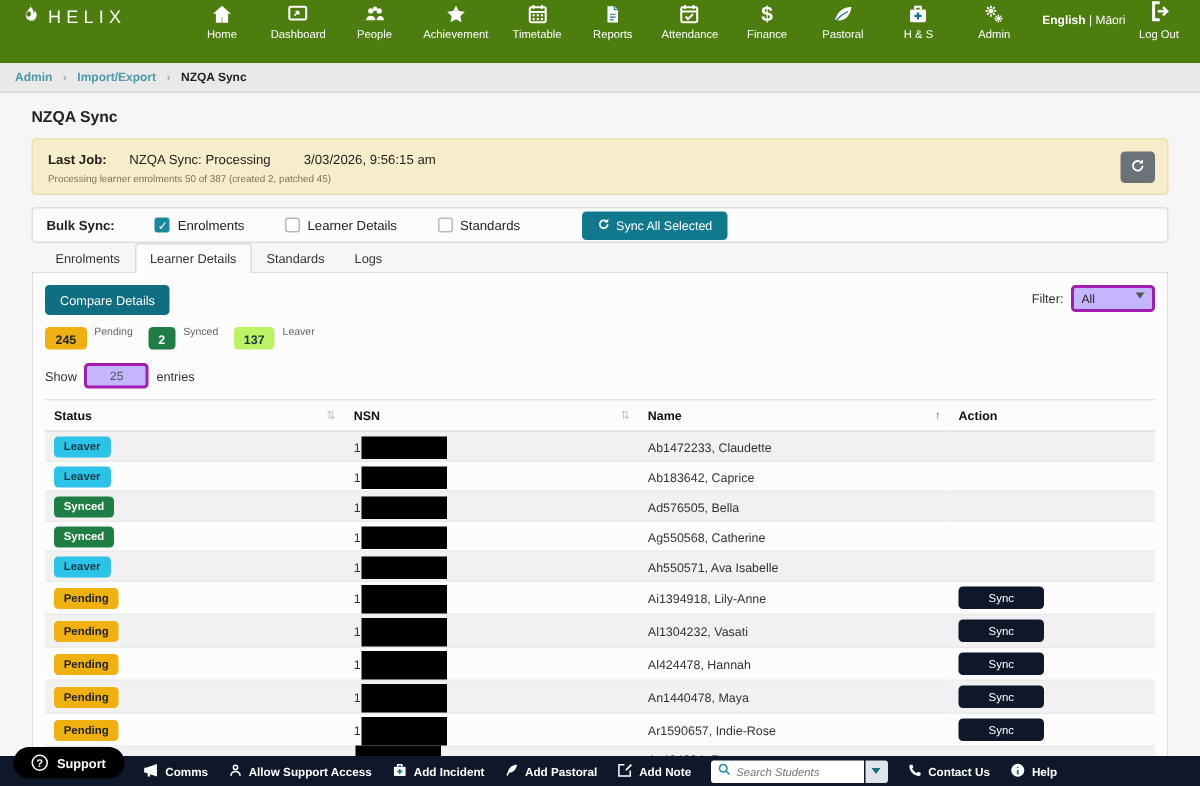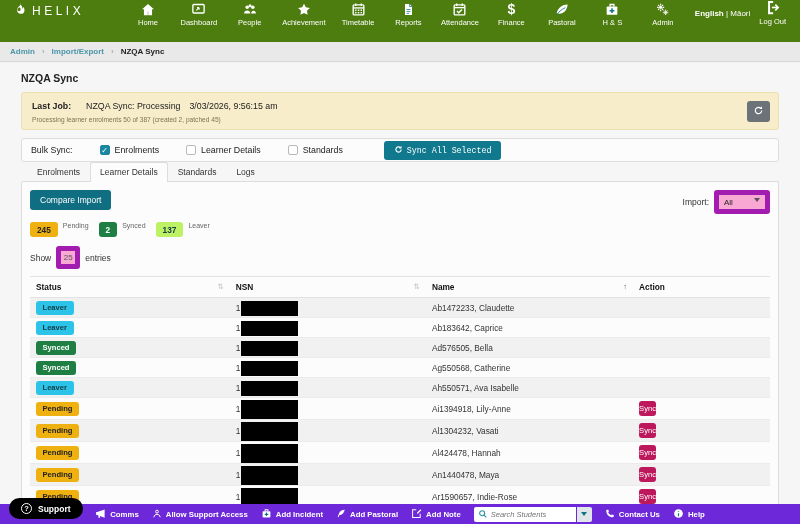--- a/index.html
+++ b/index.html
@@ -22,61 +22,61 @@
   .breadcrumb{position:absolute;top:42px;left:0;right:0;height:20px;background:#e9e9e9;border-bottom:1px solid #d9d9d9;display:flex;align-items:center;gap:7px;padding:0 10px;font-size:8px;font-weight:700}
   .crumb{color:#4c98a8;cursor:pointer}
   .crumb-sep{color:#9ab0b4}
   .crumb-current{color:#222}
   
   .main{position:absolute;top:63px;left:0;right:0;bottom:0;overflow:hidden;padding:6px 21px;background:#f6f6f6}
   .page-title{font-size:10.5px;font-weight:700;margin:3px 0 8px}
   .alert{background:#f7edca;border:1px solid #eadfae;border-radius:3px;padding:8px 10px 6px;position:relative}
   .alert-line{font-size:8.8px}
   .alert-line b{margin-right:15px}
-  .alert-time{margin-left:9px}
+  .alert-time{margin-left:22px}
   .alert-detail{font-size:6.6px;color:#7e7454;margin-top:5px}
   .alert-refresh{position:absolute;top:8px;right:8px;width:23px;height:21px;background:#6b7379;border:none;border-radius:3px;display:flex;align-items:center;justify-content:center;cursor:pointer}
   .bulk{margin-top:8px;background:#fcfcfc;border:1px solid #ddd;border-radius:3px;padding:4px 9px;display:flex;align-items:center;gap:27px;height:24px}
-  .bulk-label{font-size:8.8px;font-weight:400}
+  .bulk-label{font-size:8.8px;font-weight:700}
   .bulk-opt{display:flex;align-items:center;gap:5px;font-size:8.8px;cursor:pointer}
   .cb{width:10px;height:10px;border:1px solid #b9b9b9;border-radius:2px;background:#fff;display:flex;align-items:center;justify-content:center;font-size:8px;color:#fff;flex:none}
   .cb.checked{background:#1a87a0;border-color:#1a87a0}
-  .btn-teal{background:#10798d;color:#fff;border:none;border-radius:3px;font-size:8.3px;padding:4px 10px;display:flex;align-items:center;gap:4px;cursor:pointer;font-family:Liberation Mono, monospace;margin-left:14px}
+  .btn-teal{background:#10798d;color:#fff;border:none;border-radius:3px;font-size:8.3px;padding:4px 10px;display:flex;align-items:center;gap:4px;cursor:pointer;font-family:Liberation Sans, sans-serif;margin-left:14px}
   .year-line{font-size:8.5px;color:#555;margin:9px 0 7px}
   .year-line b{color:#222;margin-left:2px}
   .tabs{display:flex;padding-left:6px}
   .tab{font-size:8.5px;padding:4px 9px 5px;color:#333;cursor:pointer;border:1px solid transparent;border-bottom:none;border-radius:3px 3px 0 0;position:relative;z-index:2}
   .tab.active{background:#fcfcfc;border-color:#ddd}
   .panel{background:#fcfcfc;border:1px solid #ddd;border-bottom:none;border-radius:2px;margin-top:-1px;padding:8px 8px 0}
   .panel-row1{display:flex;justify-content:space-between;align-items:flex-start}
   .btn-compare{background:#0f6e81;color:#fff;border:none;border-radius:3px;font-size:8.5px;padding:5px 10px;cursor:pointer;font-family:inherit}
   .filter-group,.show-group,.search-group{display:flex;align-items:center;gap:5px;font-size:8.5px;color:#333}
-  .select{border:5px solid #a21caf;border-radius:3px;background:#f9a8d4;font-size:8px;display:flex;justify-content:space-between;padding:2.5px 5px;cursor:pointer;color:#222}
+  .select{border:2px solid #a21caf;border-radius:3px;background:#c4b5fd;font-size:8px;display:flex;justify-content:space-between;padding:2.5px 5px;cursor:pointer;color:#222}
   .filter-select{width:56px}
-  .entries-select{width:24px;padding:2px 4px;justify-content:center;color:#555}
+  .entries-select{width:43px;padding:2px 4px;justify-content:center;color:#555}
   .tri{width:0;height:0;border-left:3px solid transparent;border-right:3px solid transparent;border-top:4px solid #555}
   .counts{display:flex;align-items:flex-start;margin-top:8px}
   .count-badge{font-size:8.3px;font-weight:700;padding:2.5px 7px;border-radius:3px;margin-right:5px}
   .count-label{font-size:7px;color:#666;margin-right:10px}
   .panel-row3{display:flex;justify-content:space-between;align-items:center;margin-top:9px}
   .search-input{width:84px;height:15px;border:1px solid #c9c9c9;border-radius:3px;background:#fff;outline:none;font-family:inherit;font-size:8px;padding:0 4px}
   table{width:100%;border-collapse:collapse;margin-top:7px}
   th{text-align:left;font-size:8.3px;padding:5px 6px;border-top:1px solid #e2e2e2;border-bottom:1px solid #e2e2e2;color:#111;cursor:pointer}
   .sort{float:right;color:#c4c4c4;font-size:7.5px;font-weight:400}
   .sort.active{color:#555}
   td{font-size:8.3px;padding:2.5px 6px;color:#333;vertical-align:middle}
   tr{border-bottom:1px solid #ebebeb}
   tr.striped{background:#f1f1f1}
   .badge{display:inline-block;font-size:7.6px;font-weight:700;padding:2.5px 6.5px;border-radius:3px}
   .redact{display:inline-block;width:57px;height:15px;background:#000;vertical-align:middle;margin:-5px 0 -5px 1px}
   tr.has-sync td{padding:3px 6px}
   tr.has-sync .redact{height:19px;margin:-6px 0 -6px 1px}
-  .sync-btn{background:#be185d;color:#fff;border:none;border-radius:3px;font-size:7.6px;padding:3px 0;cursor:pointer;font-family:inherit}
+  .sync-btn{background:#0f172a;color:#fff;border:none;border-radius:3px;font-size:7.6px;padding:3px 20px;cursor:pointer;font-family:inherit}
   
-  .footer{position:absolute;left:0;right:0;bottom:0;height:20px;background:#6d28d9;display:flex;align-items:center;justify-content:center;gap:13px;color:#fff;z-index:5}
+  .footer{position:absolute;left:0;right:0;bottom:0;height:20px;background:#0f172a;display:flex;align-items:center;justify-content:center;gap:13px;color:#fff;z-index:5}
   .foot-item{display:flex;align-items:center;gap:4px;font-size:7.8px;font-weight:700;cursor:pointer;white-space:nowrap}
   .foot-search{display:flex;align-items:center}
   .foot-search-box{background:#fff;border-radius:2px 0 0 2px;height:15px;display:flex;align-items:center;padding:0 4px;gap:3px;width:102px}
   .foot-search-box input{border:none;outline:none;font-size:7.5px;font-style:italic;width:100%;font-family:inherit;color:#444;background:transparent}
   .foot-search-dd{width:15px;height:15px;background:#dfe5e8;border-radius:0 2px 2px 0;margin-left:1px;display:flex;align-items:center;justify-content:center;cursor:pointer}
   .foot-search-dd .tri{border-top-color:#0d7386}
   .support{position:absolute;left:9px;bottom:5px;background:#000;color:#fff;border-radius:11px;padding:5px 12px;display:flex;align-items:center;gap:6px;font-size:8.5px;font-weight:700;z-index:10;cursor:pointer}
   .support-q{width:11px;height:11px;border:1.2px solid #fff;border-radius:50%;display:flex;align-items:center;justify-content:center;font-size:7.5px}
 </style>
 </head>
@@ -270,23 +270,23 @@
 
   <div class="tabs" id="tabs">
       <div class="tab">Enrolments</div>
       <div class="tab active">Learner Details</div>
       <div class="tab">Standards</div>
       <div class="tab">Logs</div>
     </div>
 
   <div class="panel">
     <div class="panel-row1">
-      <button class="btn-compare">Compare Import</button>
+      <button class="btn-compare">Compare Details</button>
       <div class="filter-group">
-        <span>Import:</span>
+        <span>Filter:</span>
         <span class="select filter-select">
           <span>All</span>
           <span class="tri"></span>
         </span>
       </div>
     </div>
 
     <div class="counts" id="counts">
         <span class="count-badge" style="background: rgb(239, 177, 16); color: rgb(34, 34, 34);">245</span>
         <span class="count-label">Pending</span>

